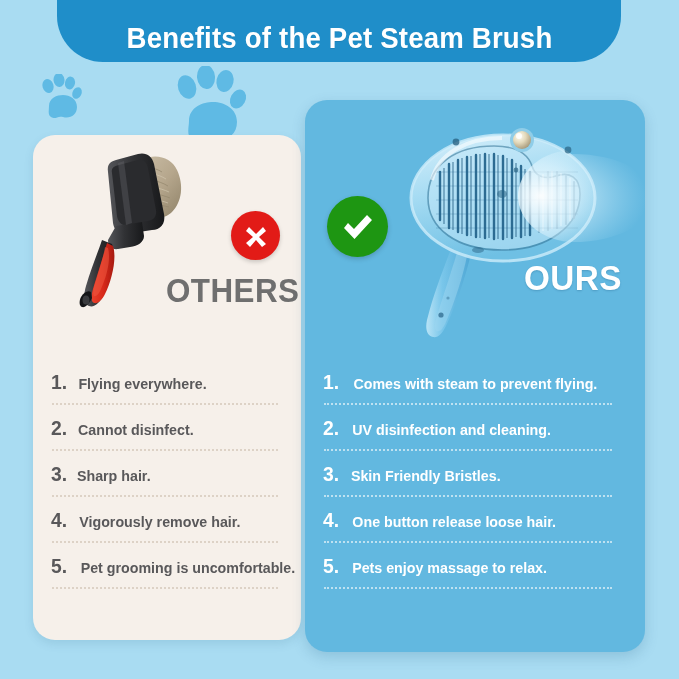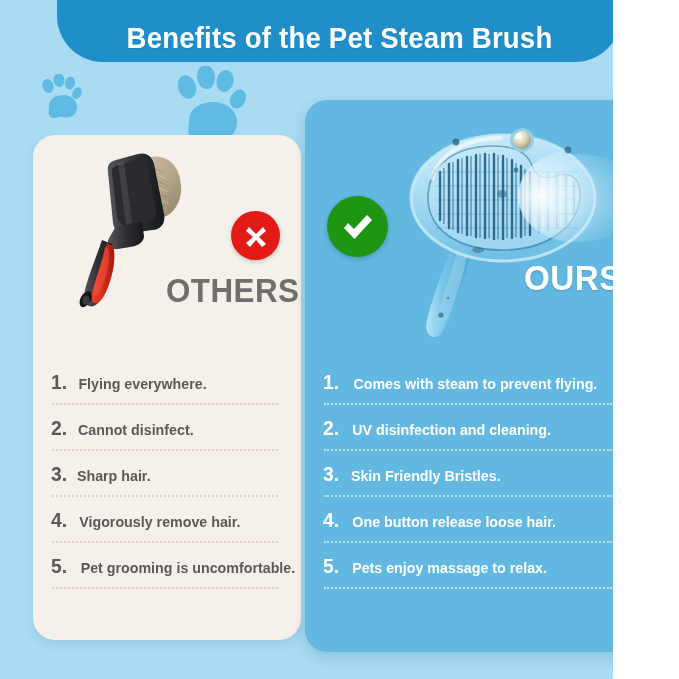--- a/index.html
+++ b/index.html
@@ -5,21 +5,21 @@
   html, body {
     margin: 0;
     padding: 0;
     background: #ffffff;
   }
   body {
     font-family: "Liberation Sans", sans-serif;
   }
   #page {
     position: relative;
-    width: 613px;
+    width: 679px;
     height: 679px;
     overflow: hidden;
     background: #a9dcf2;
   }
 
   
   .header-banner {
     position: absolute;
     left: 57px;
     top: -24px;

